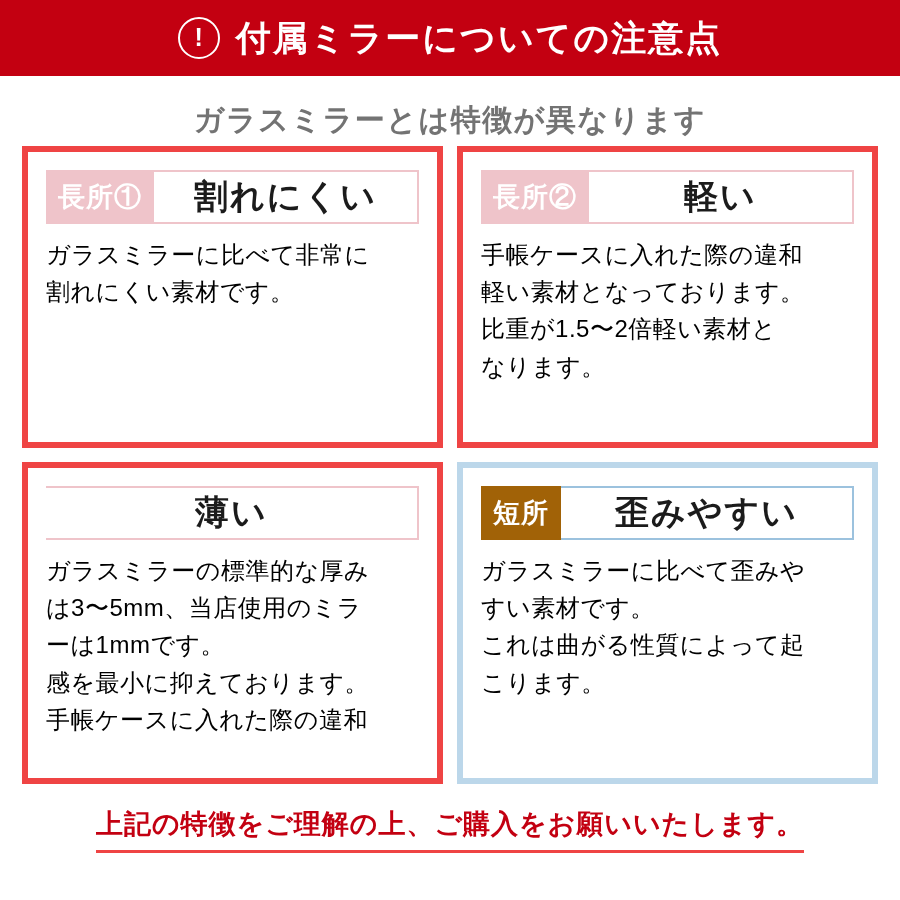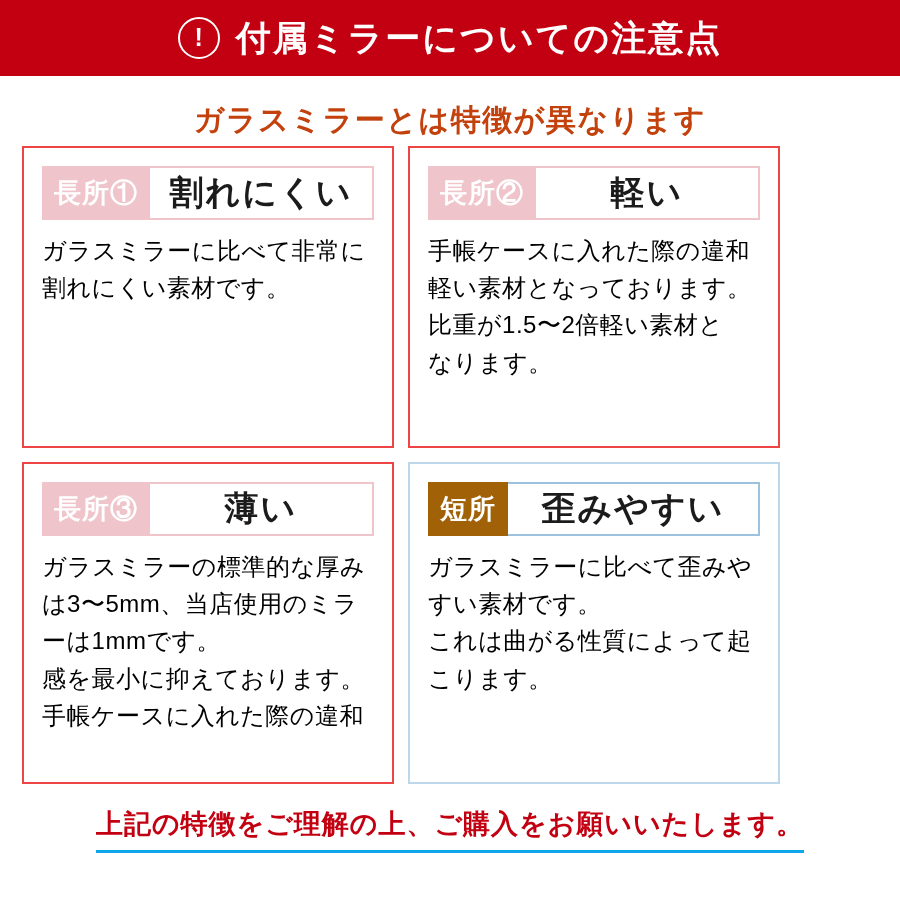--- a/index.html
+++ b/index.html
@@ -51,41 +51,41 @@
     color: #ffffff;
     font-size: 35px;
     font-weight: 700;
     letter-spacing: 2px;
     white-space: nowrap;
   }
 
   
   .subtitle {
     text-align: center;
-    color: #c2410c;
+    color: #737373;
     font-size: 30px;
     font-weight: 700;
     letter-spacing: 1.5px;
     margin-top: 24px;
   }
 
   
   .grid {
     position: absolute;
     left: 22px;
     top: 146px;
     width: 856px;
     display: flex;
     flex-wrap: wrap;
     gap: 14px 14px;
   }
   .card {
     box-sizing: border-box;
-    width: 372px;
-    border: 2px solid #ef4444;
+    width: 421px;
+    border: 6px solid #ef4444;
     background: #ffffff;
     padding: 18px 18px 10px 18px;
   }
   .card.pros { height: 302px; }
   .card.pros-tall { height: 322px; }
   .card.con {
     border-color: #bcd7ea;
     height: 322px;
   }
 
@@ -145,21 +145,21 @@
     top: 806px;
     width: 900px;
     text-align: center;
   }
   .footer-text {
     display: inline-block;
     color: #c30011;
     font-size: 27px;
     font-weight: 700;
     letter-spacing: 1px;
-    border-bottom: 3px solid #0ea5e9;
+    border-bottom: 3px solid #ef4444;
     padding-bottom: 8px;
   }
 </style>
 </head>
 <body>
 
 <div class="page">
 
   <div class="header-banner">
     <span class="warn-icon">
@@ -191,21 +191,20 @@
       <div class="card-body">
         <p>手帳ケースに入れた際の違和</p>
         <p>軽い素材となっております。</p>
         <p>比重が1.5〜2倍軽い素材と</p>
         <p>なります。</p>
       </div>
     </div>
 
     <div class="card pros-tall">
       <div class="card-head">
-        <div class="head-tag">長所③</div>
         <div class="head-value">薄い</div>
       </div>
       <div class="card-body">
         <p>ガラスミラーの標準的な厚み</p>
         <p>は3〜5mm、当店使用のミラ</p>
         <p>ーは1mmです。</p>
         <p>感を最小に抑えております。</p>
         <p>手帳ケースに入れた際の違和</p>
       </div>
     </div>

